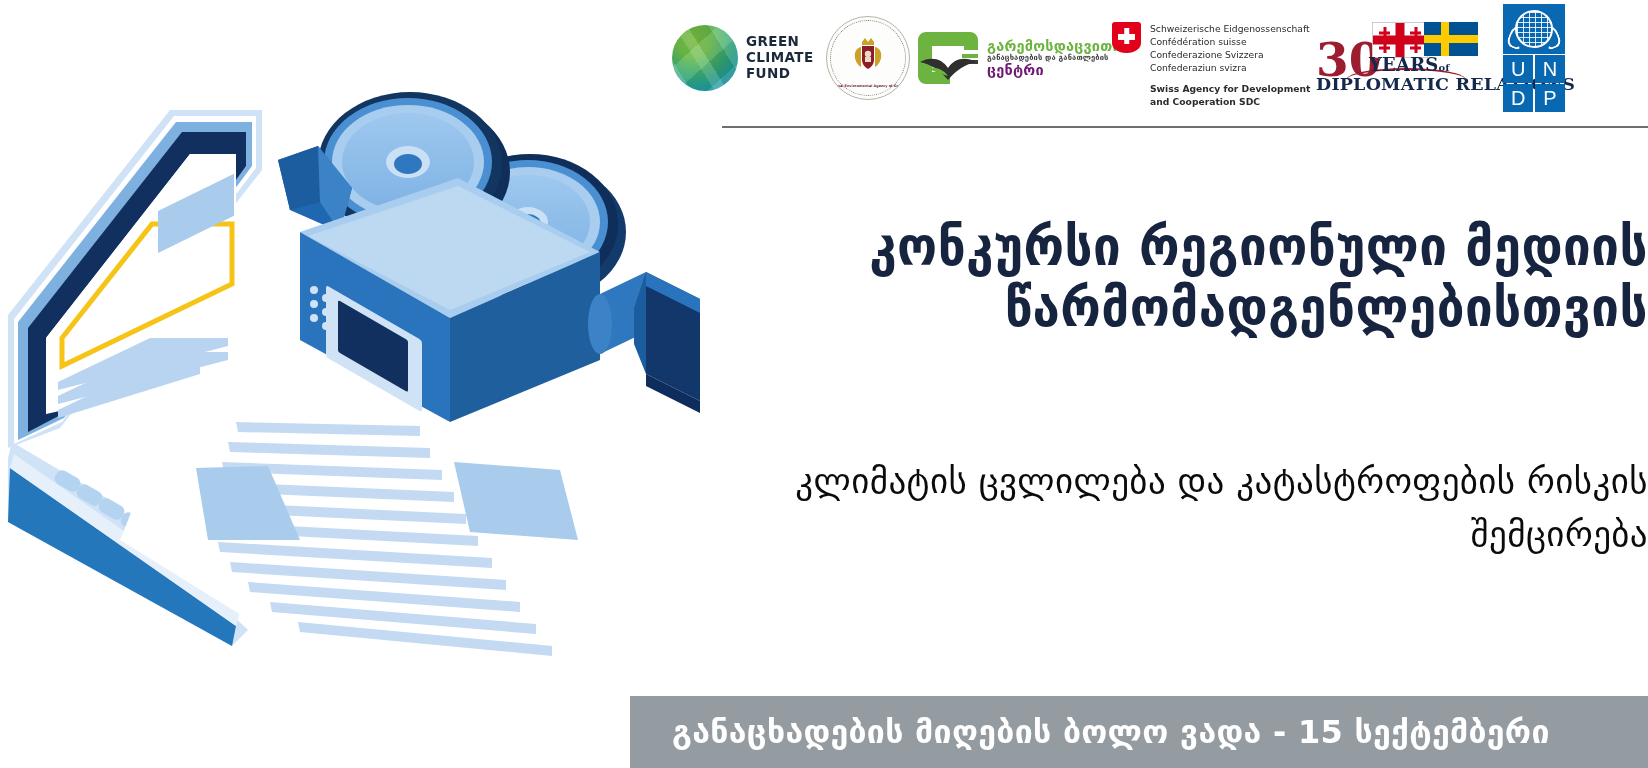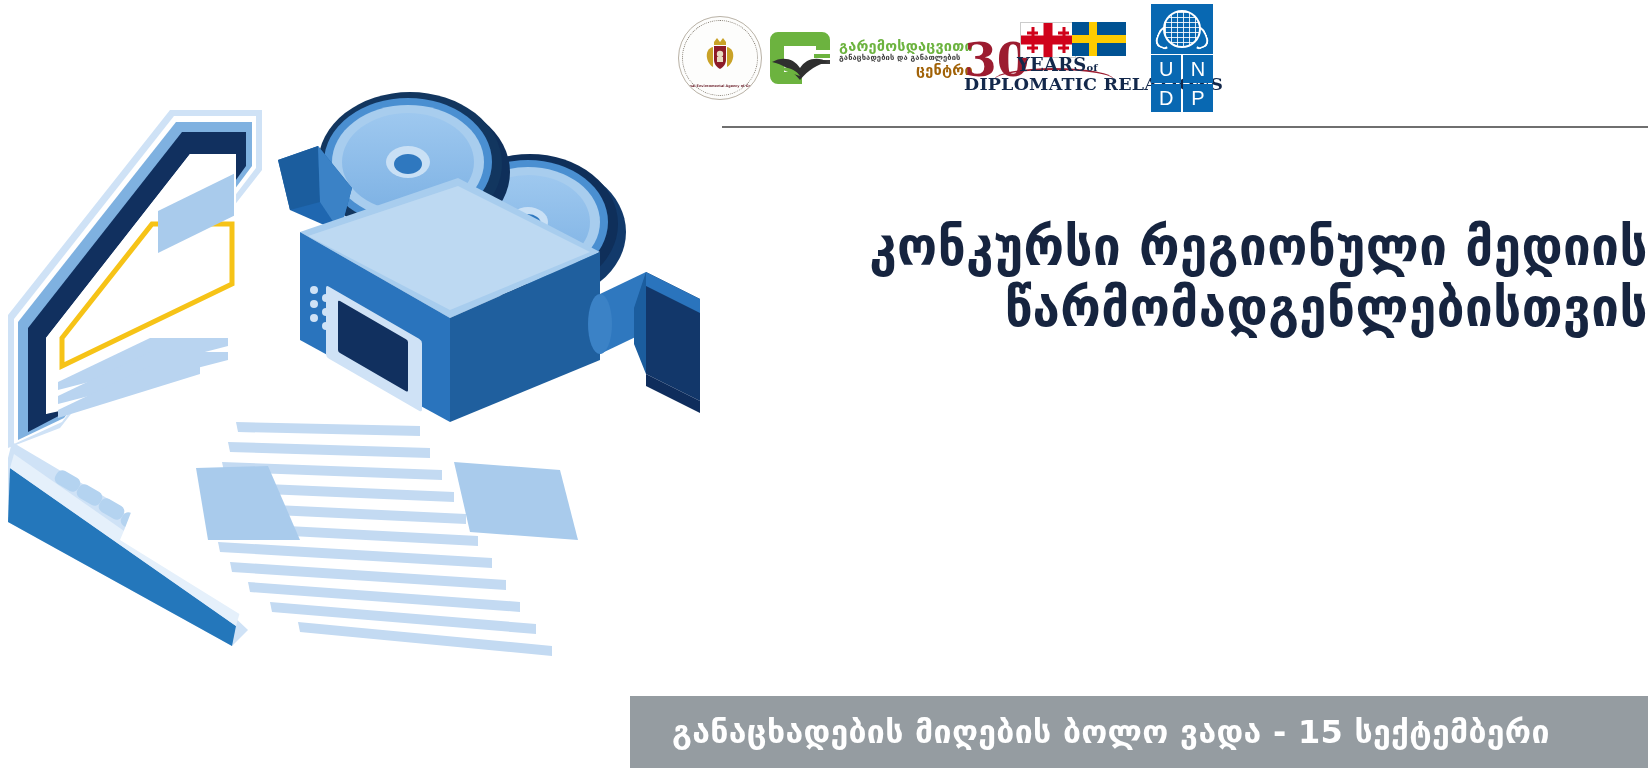--- a/index.html
+++ b/index.html
@@ -73,21 +73,21 @@
     text-align:center; font-size:3.4px; color:#6b1f2a; line-height:1.25;
     font-weight:700;
   }
 
   
   .eiec { width: 196px; gap: 5px; }
   .eiec-mark { width: 66px; height: 60px; flex:none; position: relative; }
   .eiec-text { line-height: 1.12; }
   .eiec-l1 { font-size: 14.5px; font-weight: 800; color: #6cb33f; letter-spacing: .2px; }
   .eiec-l2 { font-size: 7.6px; font-weight: 700; color: #3d3d3d; letter-spacing: .1px; }
-  .eiec-l3 { font-size: 14.5px; font-weight: 800; color: #a16207; letter-spacing: .2px; text-align: right; }
+  .eiec-l3 { font-size: 14.5px; font-weight: 800; color: #701a75; letter-spacing: .2px; }
 
   
   .swiss { width: 204px; gap: 9px; align-items: flex-start; padding-top: 14px; }
   .swiss-shield {
     width: 29px; height: 31px; flex: none;
     background: #e2001a;
     border-radius: 3px 3px 14px 14px / 3px 3px 10px 10px;
     position: relative;
   }
   .swiss-shield::before, .swiss-shield::after {
@@ -333,20 +333,28 @@
         <path d="M346 190 L430 232 L430 334 L346 292 Z" fill="#12376a"></path>
         <path d="M346 190 L430 232 L430 246 L346 204 Z" fill="#2a74bd"></path>
         <path d="M346 292 L430 334 L430 346 L346 304 Z" fill="#0f2d5c"></path>
         <path d="M334 226 L346 190 L346 292 L334 262 Z" fill="#1b5d9e"></path>
       </g>
     </svg>
   </div>
 
   <div class="logo-strip">
 
+    <div class="logo gcf">
+      <div class="gcf-sphere"></div>
+      <div class="gcf-text">
+        <div>GREEN</div>
+        <div>CLIMATE</div>
+        <div>FUND</div>
+      </div>
+    </div>
 
     <div class="logo seal">
       <div class="seal-circle">
         <div class="seal-ring-text"></div>
         <svg class="seal-arms" viewBox="0 0 40 46">
 
           <path d="M14 7 l3 -4 l3 4 l3 -4 l3 4 v3 h-12 z" fill="#c9a227"></path>
 
           <path d="M14 11 h12 v14 c0 6 -6 9 -6 9 c0 0 -6 -3 -6 -9 z" fill="#8d1b28"></path>
 
@@ -368,20 +376,31 @@
         <path d="M4 34 c10 -6 22 -4 28 6 c6 -10 18 -12 28 -6 c-10 2 -20 8 -28 18 c-8 -10 -18 -16 -28 -18 z" fill="#2f2f2f"></path>
         <path d="M12 40 c8 -2 16 2 20 8 c-6 -2 -14 -4 -20 -8 z" fill="#6cb33f"></path>
       </svg>
       <div class="eiec-text">
         <div class="eiec-l1">გარემოსდაცვითი</div>
         <div class="eiec-l2">განაცხადების და განათლების</div>
         <div class="eiec-l3">ცენტრი</div>
       </div>
     </div>
 
+    <div class="logo swiss">
+      <div class="swiss-shield"></div>
+      <div class="swiss-text">
+        <div>Schweizerische Eidgenossenschaft</div>
+        <div>Confédération suisse</div>
+        <div>Confederazione Svizzera</div>
+        <div>Confederaziun svizra</div>
+        <span class="bold">Swiss Agency for Development</span>
+        <span class="bold" style="margin-top:0">and Cooperation SDC</span>
+      </div>
+    </div>
 
     <div class="logo dipl">
       <div class="dipl-30">30</div>
       <div class="dipl-flags">
         <div class="flag-ge">
           <div class="cross-v"></div>
             <div class="cross-h"></div>
           <div class="mini" style="left:6px;top:4px">
               <div class="v"></div>
               <div class="h"></div>
@@ -422,18 +441,19 @@
           <span>D</span>
           <span>P</span>
         </div>
       </div>
     </div>
   </div>
 
   <div class="divider"></div>
 
   <div class="title">კონკურსი რეგიონული მედიის წარმომადგენლებისთვის</div>
+  <div class="subtitle">კლიმატის ცვლილება და კატასტროფების რისკის შემცირება</div>
 
   <div class="deadline-bar">
     <div class="deadline-text">განაცხადების მიღების ბოლო ვადა -  15 სექტემბერი</div>
   </div>
 
 </div>
 
 </body></html>

